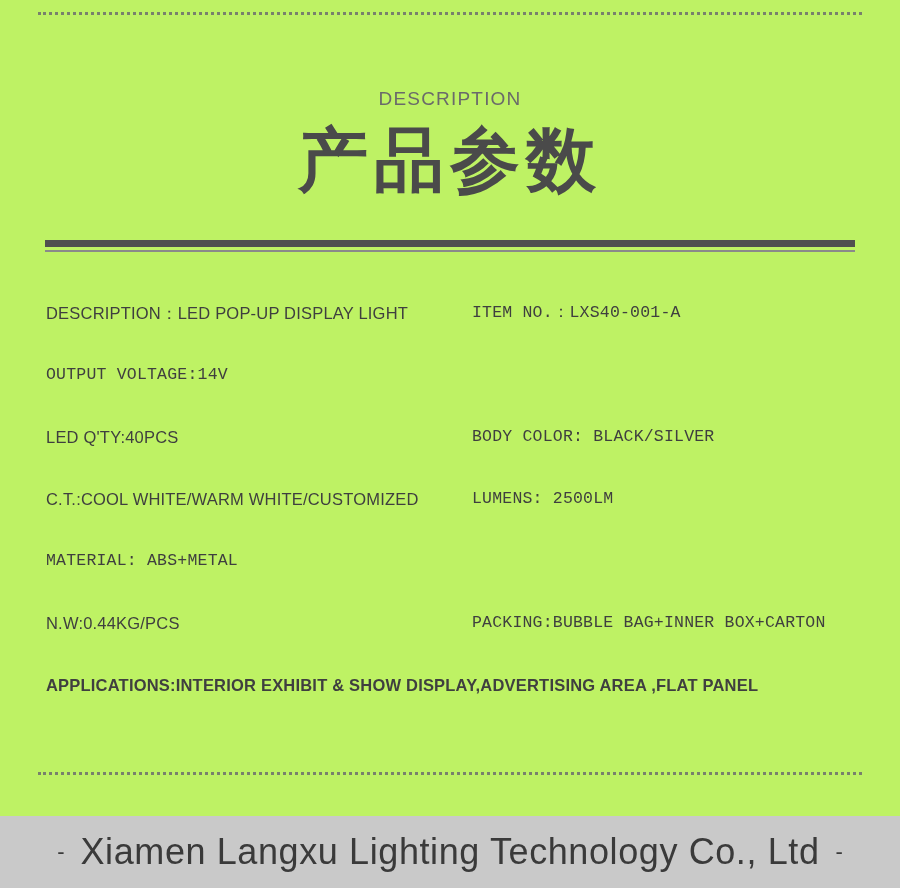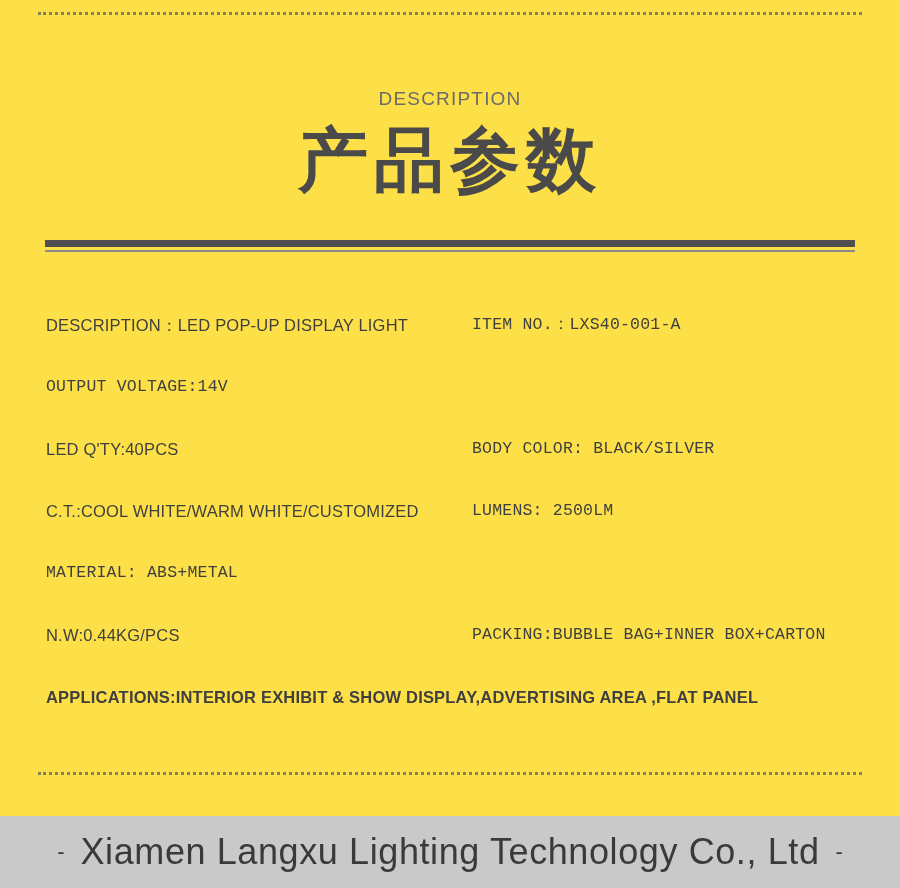--- a/index.html
+++ b/index.html
@@ -11,21 +11,21 @@
     height: 888px;
     background: #f0f0f0;
     font-family: "Liberation Sans", sans-serif;
     color: #3b3b3b;
     overflow: hidden;
   }
   .page {
     position: relative;
     width: 900px;
     height: 888px;
-    background: #fde047;
+    background: #bef264;
     box-sizing: border-box;
   }
 
   
   .dotted-rule {
     position: absolute;
     left: 38px;
     right: 38px;
     height: 3px;
     border-top: 3px dotted #6e6e6e;
@@ -71,21 +71,21 @@
   }
   .bar-thin {
     margin-top: 3px;
     height: 2px;
     background: #8a8a8a;
   }
 
   
   .specs {
     position: absolute;
-    top: 312px;
+    top: 300px;
     left: 46px;
     width: 812px;
   }
   .spec-row {
     display: flex;
     height: 62px;
     align-items: flex-start;
   }
   .spec-cell {
     font-size: 16.5px;

